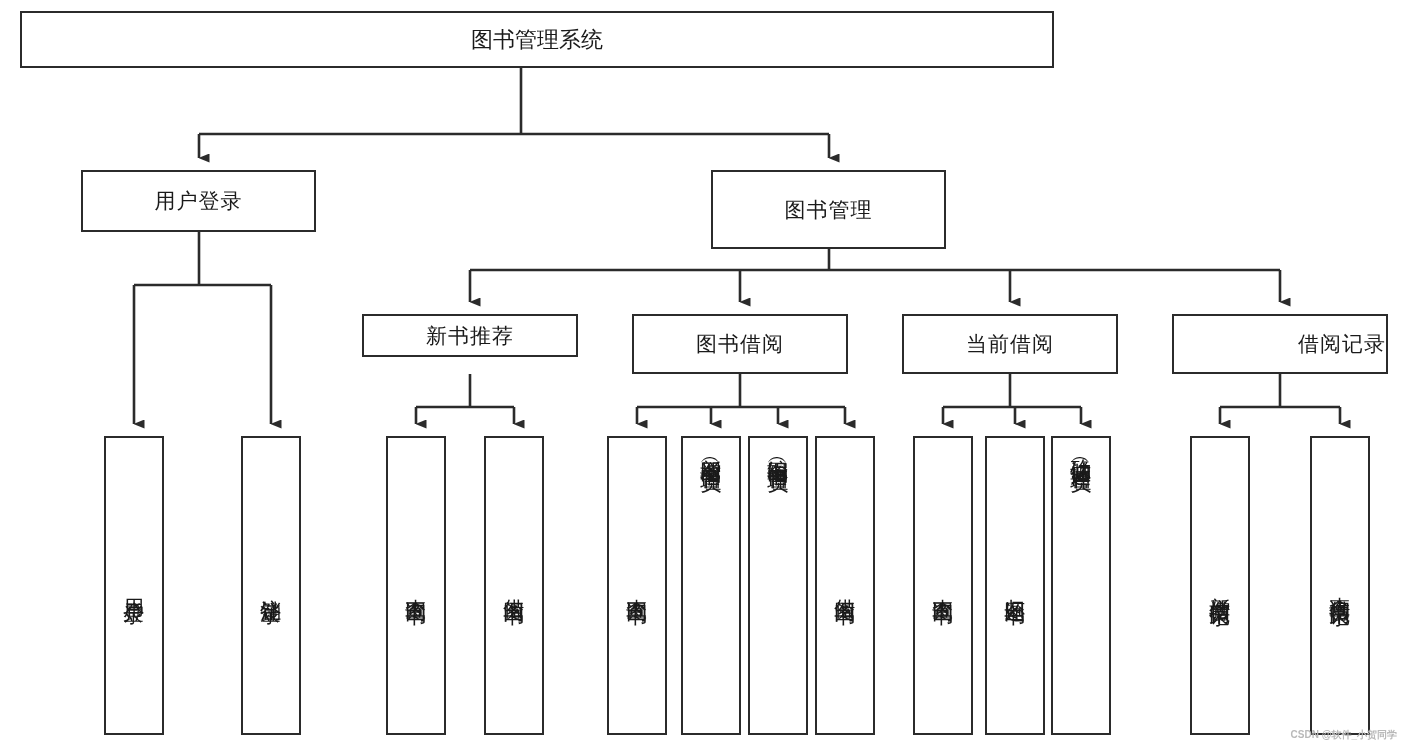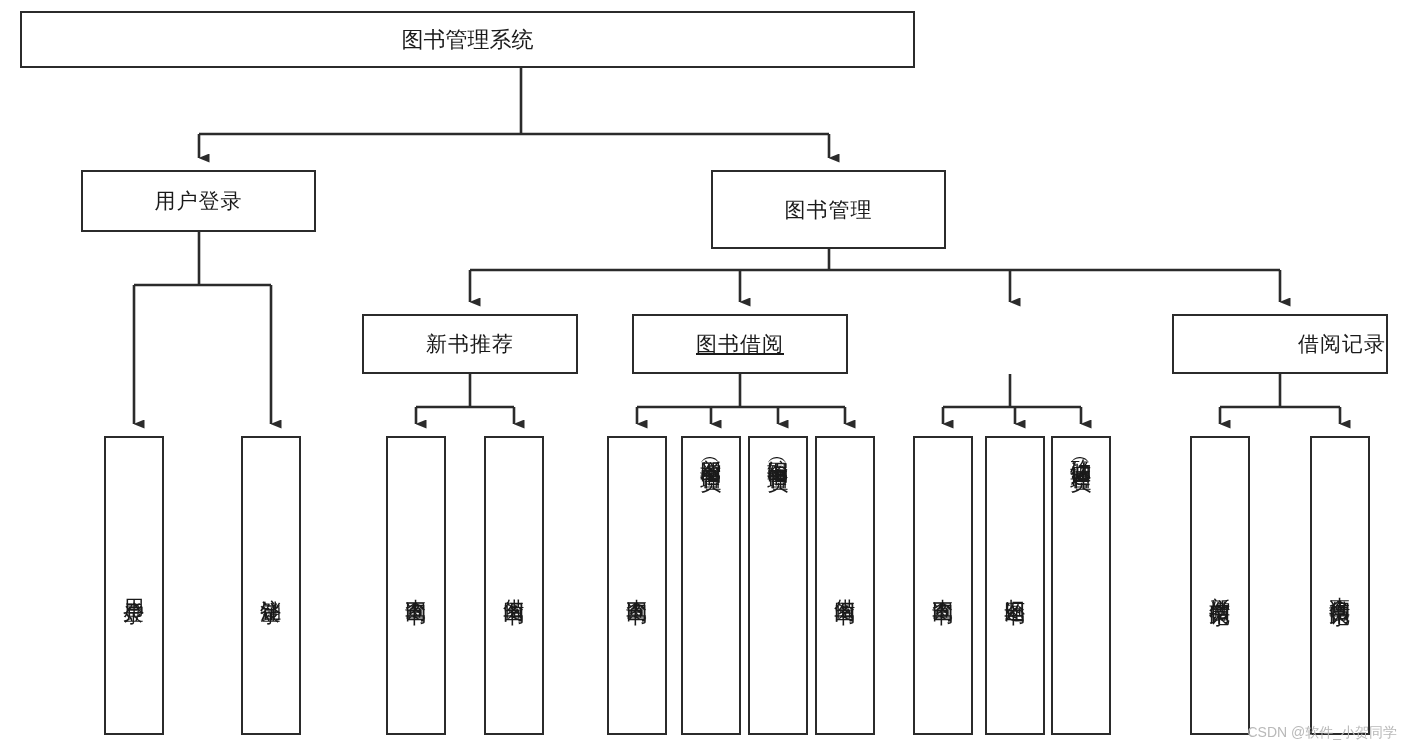--- a/index.html
+++ b/index.html
@@ -9,21 +9,21 @@
   .node{position:absolute;box-sizing:border-box;background:#ffffff;border:2px solid #2b2b2b;
         display:flex;align-items:center;justify-content:center;color:#1a1a1a;}
   .node.h{font-size:21px;letter-spacing:1px;}
   .node.root{font-size:22px;}
   .leaf{position:absolute;box-sizing:border-box;background:#ffffff;border:2px solid #2b2b2b;
         display:flex;justify-content:center;}
   .leaf .vtext{writing-mode:vertical-rl;text-orientation:upright;font-size:21px;line-height:1.12;
         letter-spacing:2px;color:#1a1a1a;white-space:nowrap;padding:4px 0;}
   .leaf.mid{align-items:center;}
   .leaf.top{align-items:flex-start;}
-  #watermark{position:absolute;right:8px;bottom:5px;font-size:14px;color:#b9b9b9;white-space:nowrap;}
+  #watermark{position:absolute;right:8px;bottom:5px;font-size:10px;color:#b9b9b9;white-space:nowrap;font-weight:bold;}
 </style>
 </head>
 <body>
 
 <div id="stage">
 
   <svg id="wires" viewBox="0 0 1405 747" xmlns="http://www.w3.org/2000/svg">
     <defs>
       <marker id="arw" markerWidth="9" markerHeight="11" refX="4.5" refY="10.5" orient="auto-start-reverse" markerUnits="userSpaceOnUse">
         <path d="M0,0 L9,0 L4.5,11 Z" fill="#2b2b2b"></path>
@@ -66,36 +66,39 @@
       <path d="M1015,407 L1015,424" marker-end="url(#arw)"></path>
       <path d="M1081,407 L1081,424" marker-end="url(#arw)"></path>
 
       <path d="M1280,374 L1280,407"></path>
       <path d="M1220,407 L1340,407"></path>
       <path d="M1220,407 L1220,424" marker-end="url(#arw)"></path>
       <path d="M1340,407 L1340,424" marker-end="url(#arw)"></path>
     </g>
   </svg>
 
-  <div class="node root" style="left:20px;top:11px;width:895px;height:57px;">
+  <div class="node root" style="left:20px;top:11px;width:1034px;height:57px;">
     <span>图书管理系统</span>
   </div>
 
   <div class="node h" style="left:81px;top:170px;width:235px;height:62px;">
     <span>用户登录</span>
   </div>
   <div class="node h" style="left:711px;top:170px;width:235px;height:79px;">
     <span>图书管理</span>
   </div>
 
-  <div class="node h" style="left:362px;top:314px;width:216px;height:60px;text-align:center;">
+  <div class="node h" style="left:362px;top:314px;width:216px;height:43px;text-align:center;">
     <span>新书推荐</span>
   </div>
-  <div class="node h" style="left:632px;top:314px;width:216px;height:60px;text-decoration:underline;">
+  <div class="node h" style="left:632px;top:314px;width:216px;height:60px;">
     <span>图书借阅</span>
+  </div>
+  <div class="node h" style="left:902px;top:314px;width:216px;height:60px;">
+    <span>当前借阅</span>
   </div>
   <div class="node h" style="left:1172px;top:314px;width:216px;height:60px;justify-content:flex-end;">
     <span>借阅记录</span>
   </div>
 
   <div class="leaf mid" style="left:104px;top:436px;width:60px;height:299px;">
     <span class="vtext">用户登录</span>
   </div>
   <div class="leaf mid" style="left:241px;top:436px;width:60px;height:299px;">
     <span class="vtext">注销登录</span>

